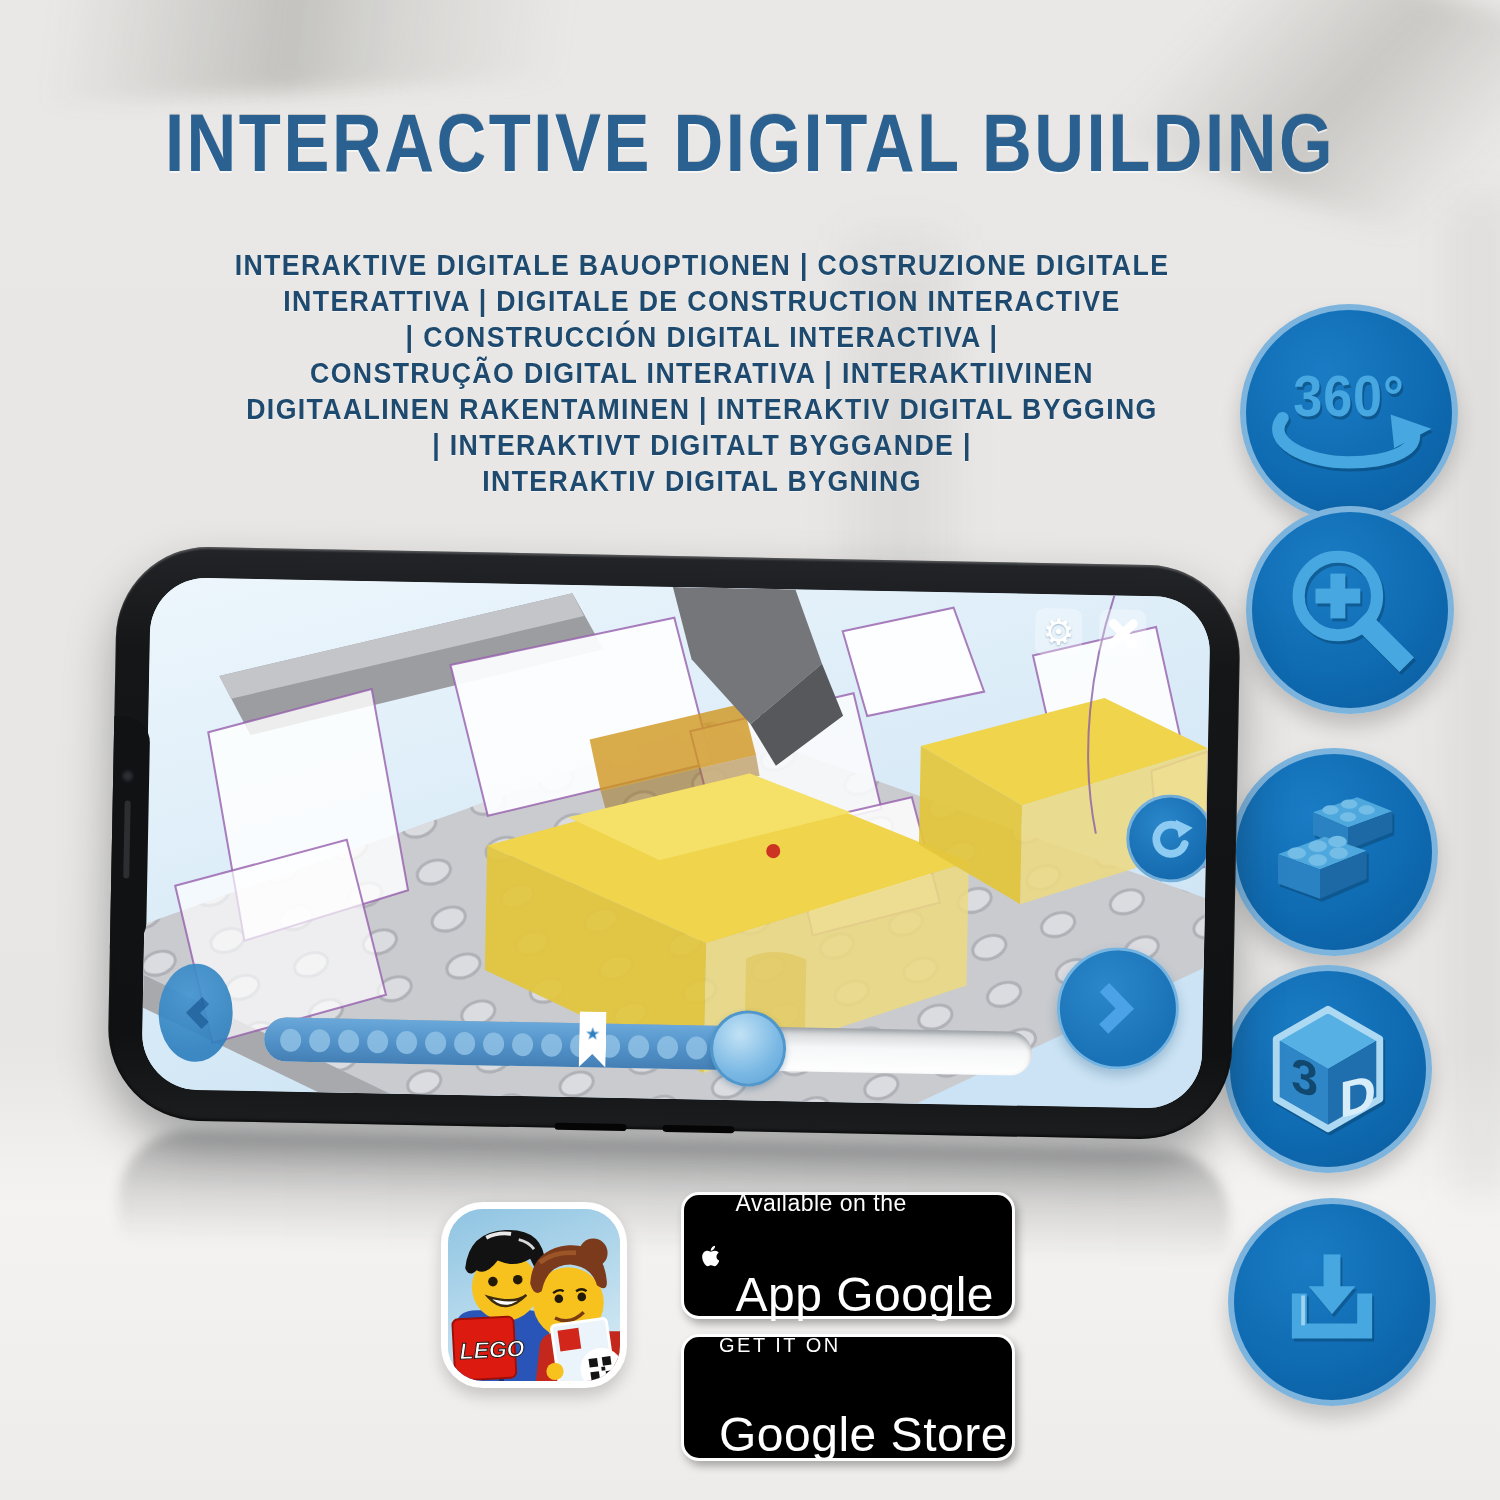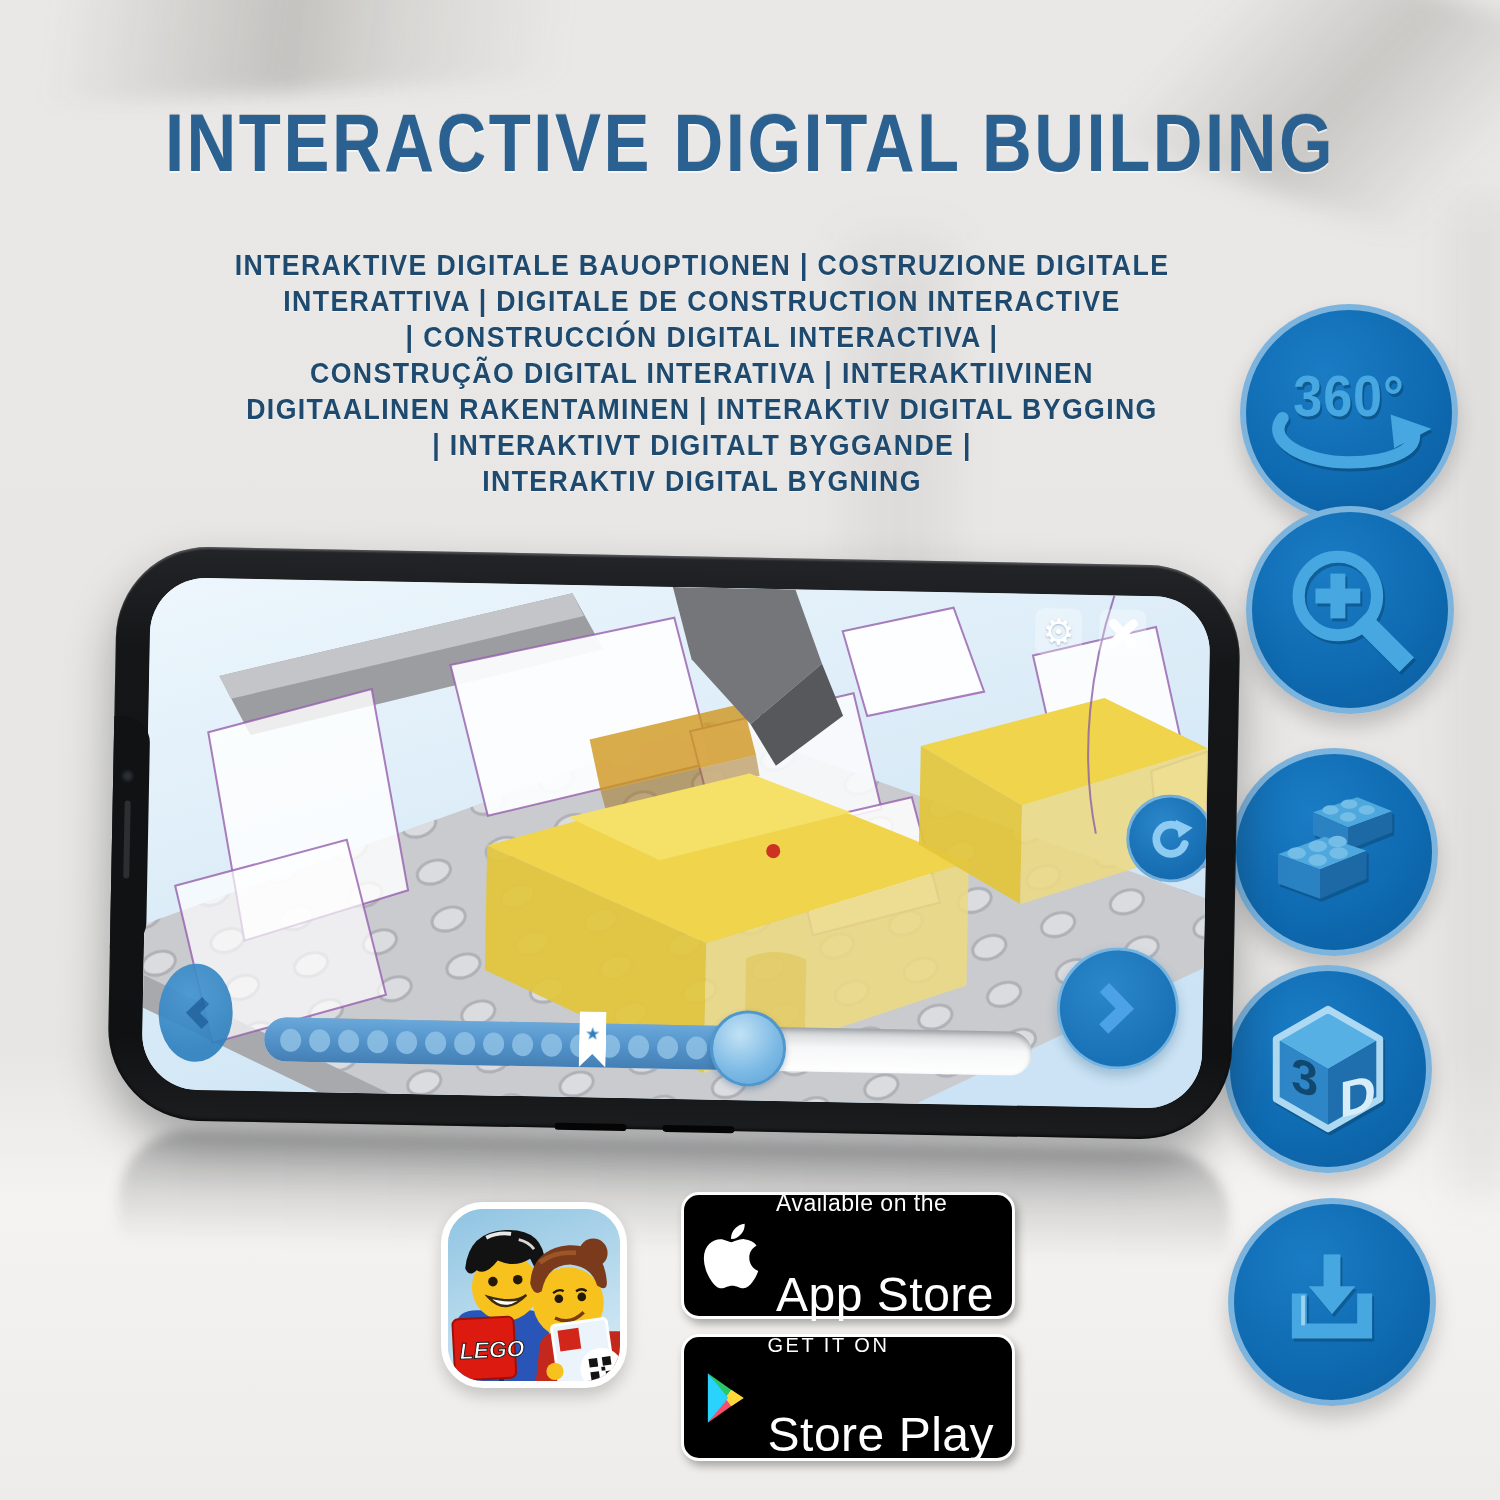--- a/index.html
+++ b/index.html
@@ -353,30 +353,30 @@
       </g>
     </svg>
   </div>
 
   <div class="store-badge" style="top:1192px;">
     <svg width="62" height="74" viewBox="0 0 384 512">
       <path fill="#ffffff" d="M318.7 268.7c-.2-36.7 16.4-64.4 50-84.8-18.8-26.9-47.2-41.7-84.7-44.6-35.5-2.8-74.3 20.7-88.5 20.7-15 0-49.4-19.7-76.4-19.7C63.3 141.2 4 184.8 4 273.5q0 39.3 14.4 81.2c12.8 36.7 59 126.7 107.2 125.2 25.2-.6 43-17.9 75.8-17.9 31.8 0 48.3 17.9 76.4 17.9 48.6-.7 90.4-82.5 102.6-119.3-65.2-30.7-61.7-90-61.7-91.9zm-56.6-164.2c27.3-32.4 24.8-61.9 24-72.5-24.1 1.4-52 16.4-67.9 34.9-17.5 19.8-27.8 44.3-25.6 71.9 26.1 2 49.9-11.4 69.5-34.3z"></path>
     </svg>
     <div class="badge-text">
       <span class="badge-tagline">Available on the</span>
-      <span class="badge-store">App Store</span>
+      <span class="badge-store">App Google</span>
     </div>
   </div>
 
   <div class="store-badge" style="top:1334px;padding-left:19px;">
     <svg width="64" height="72" viewBox="0 0 100 110">
       <polygon points="10,4 82,55 48,55" fill="#2bc665"></polygon>
       <polygon points="10,106 82,55 48,55" fill="#f4506c"></polygon>
       <polygon points="58,38 84,55 58,72 46,55" fill="#ffd93b"></polygon>
       <polygon points="10,4 52,55 10,106" fill="#29d3fe"></polygon>
     </svg>
     <div class="badge-text">
       <span class="badge-tagline caps">GET IT ON</span>
-      <span class="badge-store">Store Play</span>
+      <span class="badge-store">Google Store</span>
     </div>
   </div>
 
 </div>
 
 </body></html>

